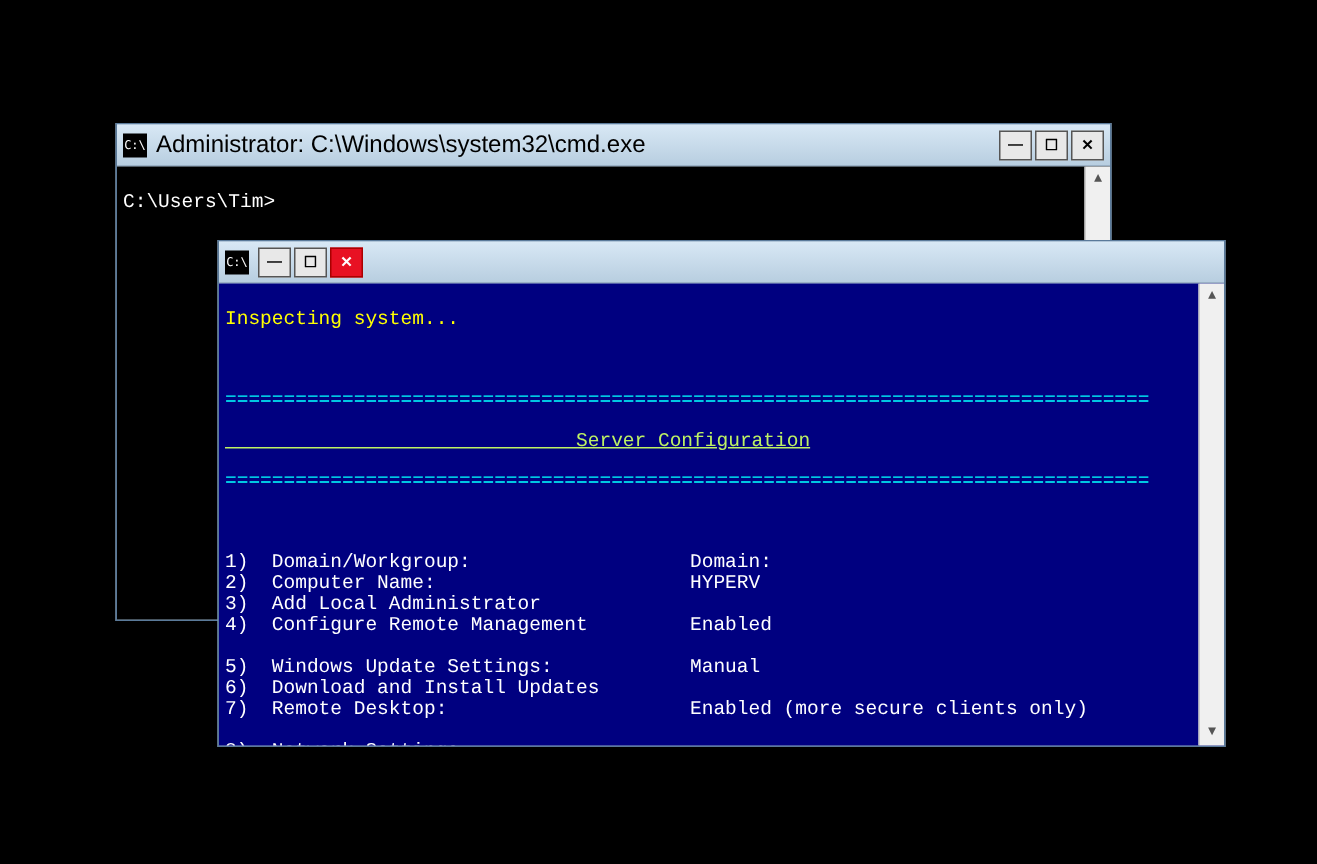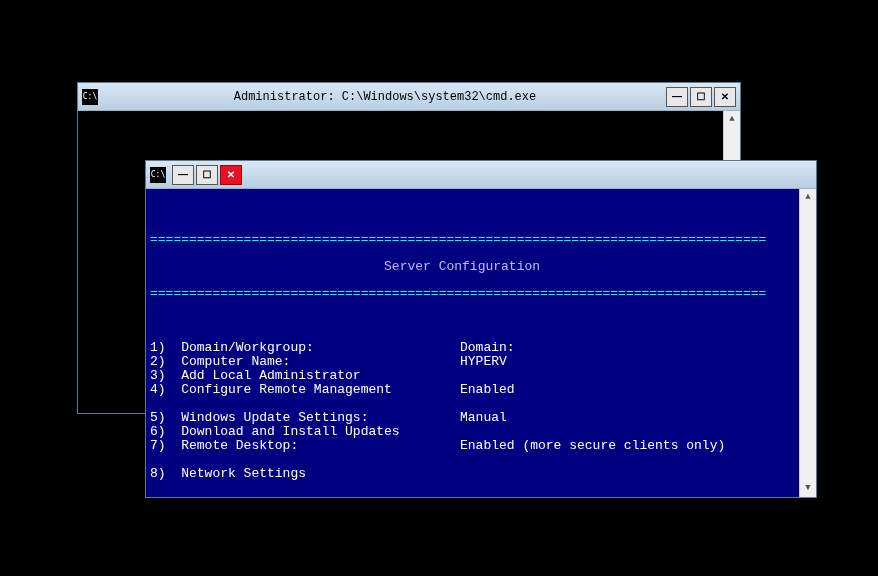--- a/index.html
+++ b/index.html
@@ -33,23 +33,22 @@
       display: inline-flex;
       align-items: center;
       justify-content: center;
       background: #000;
       color: #fff;
       font-size: 8px;
       font-family: monospace;
     }
     .titlebar .title {
       flex: 1;
-      text-align: center;
-      font-family: Liberation Mono, monospace;
-      font-size: 12px;
+      font-family: Liberation Sans, sans-serif;
+      font-size: 16px;
       color: #000;
       white-space: nowrap;
     }
     .win-buttons {
       display: flex;
       gap: 2px;
     }
     .win-btn {
       width: 22px;
       height: 20px;
@@ -97,21 +96,21 @@
       height: 17px;
       display: flex;
       align-items: center;
       justify-content: center;
       font-size: 9px;
       color: #555;
       background: #f0f0f0;
     }
     .scroll-track { flex: 1; background: #f0f0f0; }
     .yellow { color: #ffff00; }
-    .cyan { color: #c4b5fd; }
+    .cyan { color: #bef264; text-decoration: underline; }
     .hrule { color: #00ffff; }
     .line { display: block; height: 14px; }
     .col1 { display: inline-block; width: 310px; }
     .prompt-line { color: #fff; }
     
     #win1 { left: 77px; top: 82px; width: 664px; height: 332px; }
     #win1 .console-body { height: 302px; }
     #win2 { left: 145px; top: 160px; width: 672px; height: 338px; }
     #win2 .console-body { height: 308px; }
   </style>
@@ -122,38 +121,40 @@
   <div class="titlebar">
     <span class="icon">C:\</span>
     <span class="title">Administrator: C:\Windows\system32\cmd.exe</span>
     <div class="win-buttons">
       <div class="win-btn">—</div>
       <div class="win-btn">☐</div>
       <div class="win-btn">✕</div>
     </div>
   </div>
   <div class="console-body">
+<span class="line prompt-line">C:\Users\Tim&gt;</span>
     <div class="scrollbar">
       <div class="scroll-arrow">▲</div>
       <div class="scroll-track"></div>
       <div class="scroll-arrow">▼</div>
     </div>
   </div>
 </div>
 
 <div class="window" id="win2">
   <div class="titlebar">
     <span class="icon">C:\</span>
     <div class="win-buttons">
       <div class="win-btn">—</div>
       <div class="win-btn">☐</div>
       <div class="win-btn close-red">✕</div>
     </div>
   </div>
   <div class="console-body blue">
+<span class="line yellow">Inspecting system...</span>
 <span class="line"> </span>
 <span class="line hrule">===============================================================================</span>
 <span class="line cyan">                              Server Configuration</span>
 <span class="line hrule">===============================================================================</span>
 <span class="line"> </span>
 <div id="menu-items"><span class="line"><span class="col1">1)  Domain/Workgroup:</span><span>Domain:</span></span><span class="line"><span class="col1">2)  Computer Name:</span><span>HYPERV</span></span><span class="line"><span class="col1">3)  Add Local Administrator</span></span><span class="line"><span class="col1">4)  Configure Remote Management</span><span>Enabled</span></span><span class="line"> </span><span class="line"><span class="col1">5)  Windows Update Settings:</span><span>Manual</span></span><span class="line"><span class="col1">6)  Download and Install Updates</span></span><span class="line"><span class="col1">7)  Remote Desktop:</span><span>Enabled (more secure clients only)</span></span><span class="line"> </span><span class="line"><span class="col1">8)  Network Settings</span></span></div>
     <div class="scrollbar">
       <div class="scroll-arrow">▲</div>
       <div class="scroll-track"></div>
       <div class="scroll-arrow">▼</div>

